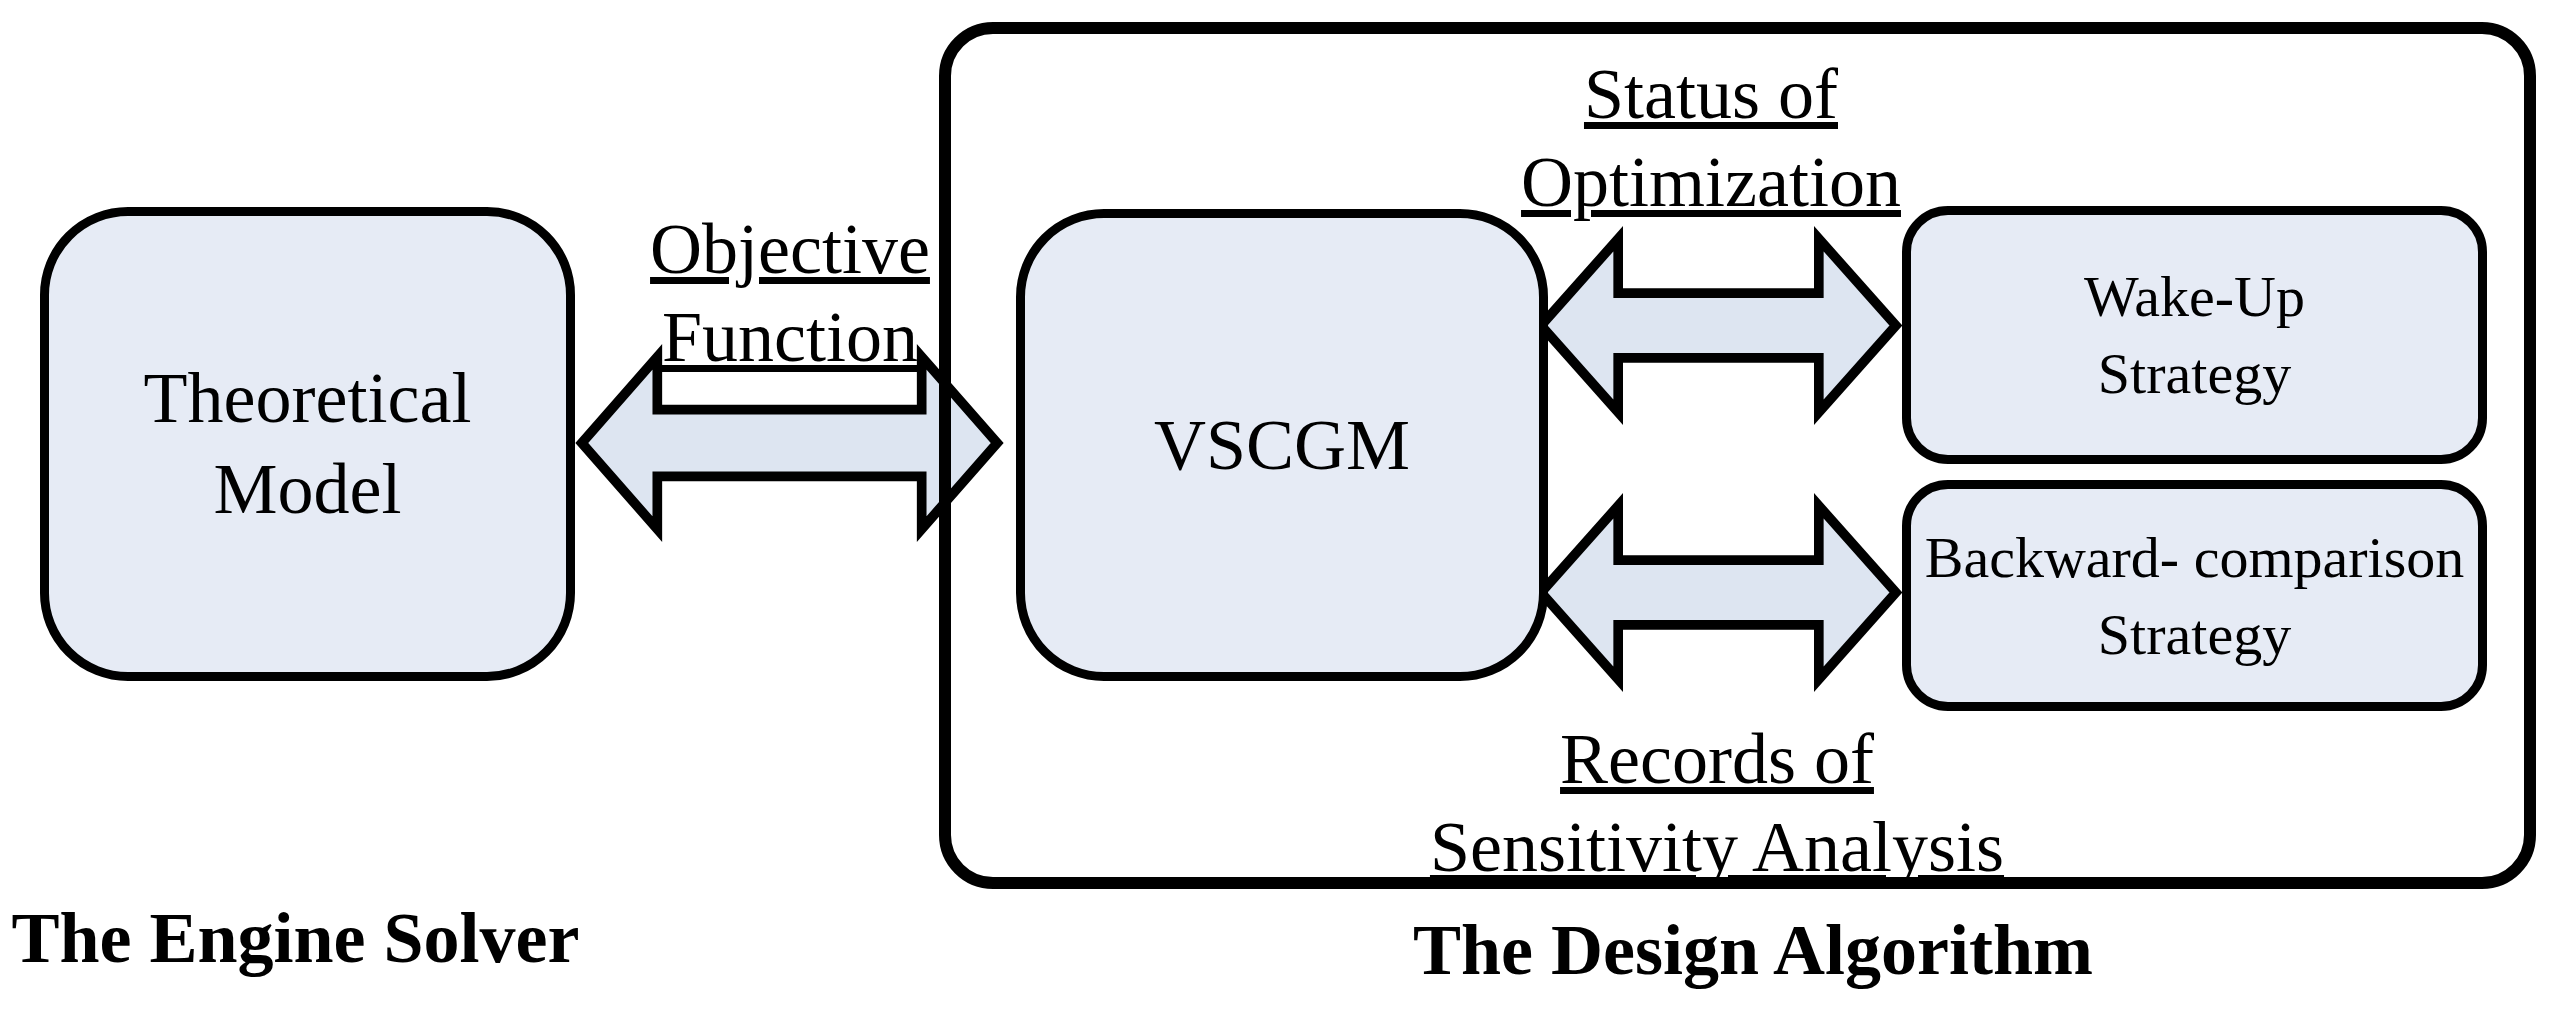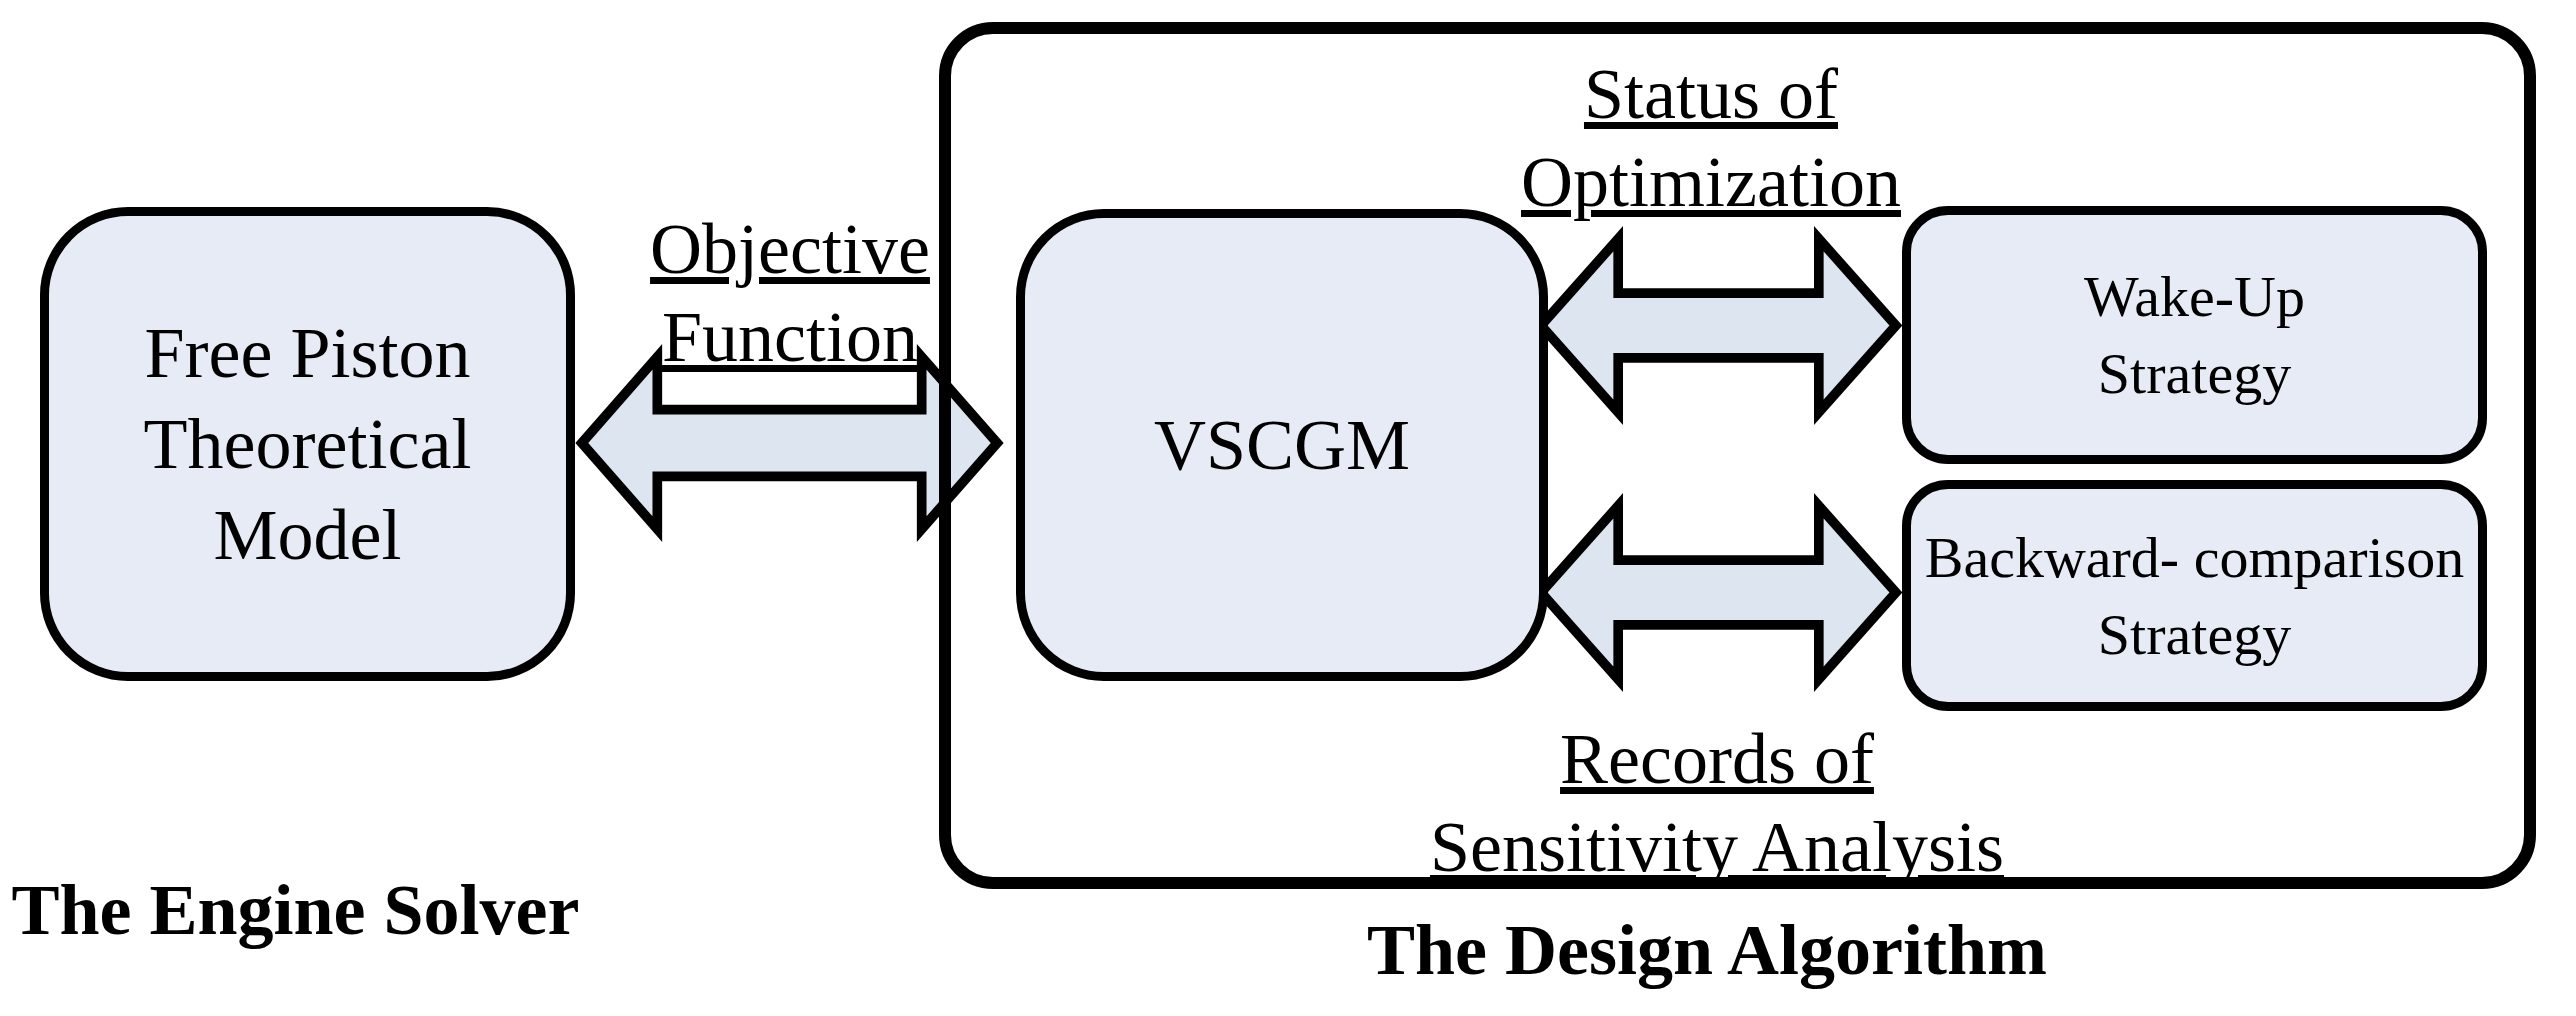--- a/index.html
+++ b/index.html
@@ -72,42 +72,41 @@
     position:absolute;
     font-size:72px;
     line-height:88px;
     font-weight:bold;
     z-index:4;
     white-space:nowrap;
   }
   #objective-label{left:439px;top:197px;width:702px;margin-top:8px;}
   #status-label{left:1360px;top:50px;width:702px;}
   #records-label{left:1278px;top:682px;width:878px;margin-top:33px;}
-  #engine-caption{left:11.4px;top:866px;text-align:right;}
-  #design-caption{left:1367px;top:906px;width:772px;text-align:left;}
+  #engine-caption{left:11.4px;top:894px;text-align:right;}
+  #design-caption{left:1367px;top:906px;width:772px;text-align:center;}
 </style>
 </head>
 <body>
 
 <div class="canvas">
 
   <svg class="arrow-svg" style="left:573px;top:348px;" width="433" height="190" viewBox="0 0 493 216">
     <polygon points="10,108 96,10 96,70 397,70 397,10 483,108 397,206 397,146 96,146 96,206"></polygon>
   </svg>
   <svg class="arrow-svg" style="left:1532px;top:230px;" width="373" height="191" viewBox="0 0 425 218">
     <polygon points="10,109 98,10 98,72 327,72 327,10 415,109 327,208 327,146 98,146 98,208"></polygon>
   </svg>
   <svg class="arrow-svg" style="left:1532px;top:497px;" width="373" height="191" viewBox="0 0 425 218">
     <polygon points="10,109 98,10 98,72 327,72 327,10 415,109 327,208 327,146 98,146 98,208"></polygon>
   </svg>
 
   <div class="outer-frame"></div>
 
   <div class="box big-text" id="free-piston">
-    <span class="line">Free Piston</span>
     <span class="line">Theoretical</span>
     <span class="line">Model</span>
   </div>
 
   <div class="box big-text" id="vscgm">
     <span class="line">VSCGM</span>
   </div>
 
   <div class="box small-text" id="wakeup">
     <span class="line">Wake-Up</span>

